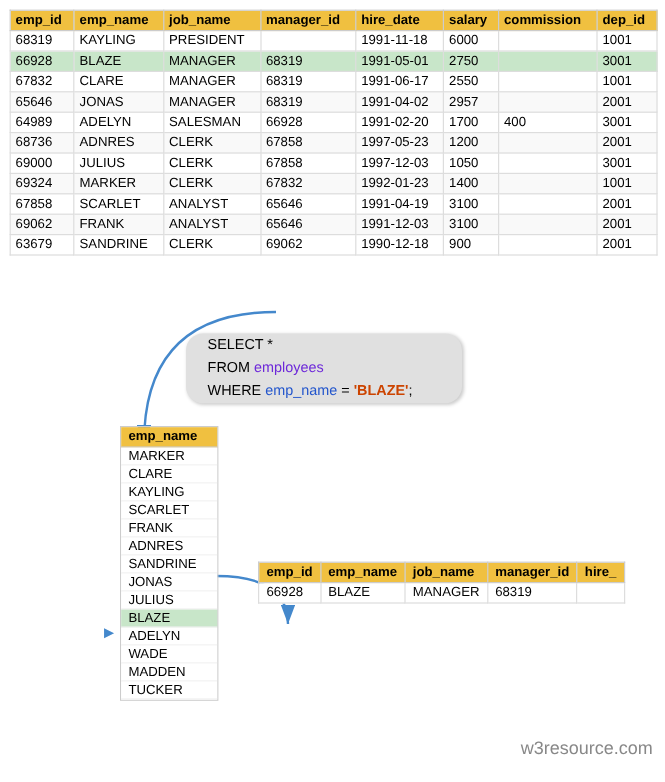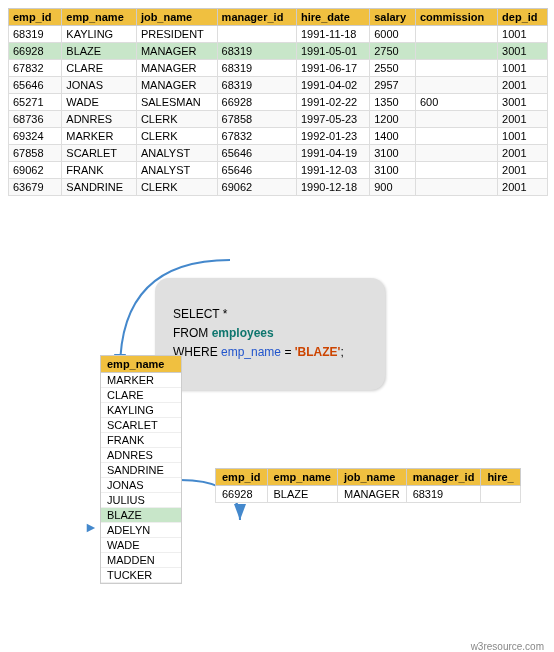--- a/index.html
+++ b/index.html
@@ -50,29 +50,29 @@
       background: #c8e6c9 !important;
     }
 
     
     .sql-box {
       position: absolute;
       top: 278px;
       left: 155px;
       background: #e0e0e0;
       border-radius: 14px;
-      padding: 27px 18px;
+      padding: 0 18px;
       width: 230px;
       font-size: 12px;
       line-height: 1.6;
       box-shadow: 1px 1px 3px rgba(0,0,0,0.2);
     }
 
     .sql-keyword { color: #000; font-weight: normal; }
-    .sql-table { color: #0f766e; font-weight: bold; }
+    .sql-table { color: #6d28d9; font-weight: normal; }
     .sql-value { color: #cc4400; font-weight: bold; margin-top: 45px; }
     .sql-blue { color: #2255cc; }
 
     
     .list-container {
       position: absolute;
       top: 355px;
       left: 100px;
       border: 1px solid #ccc;
     }
@@ -123,24 +123,24 @@
 
     
     .arrow-svg {
       position: absolute;
       pointer-events: none;
     }
 
     
     .watermark {
       position: absolute;
-      bottom: 0;
+      bottom: 20px;
       right: 10px;
       color: #888;
-      font-size: 10px;
+      font-size: 15px;
     }
 
     
     .list-arrow {
       position: absolute;
       top: 519px;
       left: 84px;
       color: #4488cc;
       font-size: 14px;
       font-weight: bold;
@@ -198,38 +198,48 @@
           <td>65646</td>
           <td>JONAS</td>
           <td>MANAGER</td>
           <td>68319</td>
           <td>1991-04-02</td>
           <td>2957</td>
           <td></td>
           <td>2001</td>
         </tr>
         <tr>
-          <td>65271</td>
-          <td>WADE</td>
+          <td>64989</td>
+          <td>ADELYN</td>
           <td>SALESMAN</td>
           <td>66928</td>
-          <td>1991-02-22</td>
-          <td>1350</td>
-          <td>600</td>
+          <td>1991-02-20</td>
+          <td>1700</td>
+          <td>400</td>
           <td>3001</td>
         </tr>
         <tr>
           <td>68736</td>
           <td>ADNRES</td>
           <td>CLERK</td>
           <td>67858</td>
           <td>1997-05-23</td>
           <td>1200</td>
           <td></td>
           <td>2001</td>
+        </tr>
+        <tr>
+          <td>69000</td>
+          <td>JULIUS</td>
+          <td>CLERK</td>
+          <td>67858</td>
+          <td>1997-12-03</td>
+          <td>1050</td>
+          <td></td>
+          <td>3001</td>
         </tr>
         <tr>
           <td>69324</td>
           <td>MARKER</td>
           <td>CLERK</td>
           <td>67832</td>
           <td>1992-01-23</td>
           <td>1400</td>
           <td></td>
           <td>1001</td>

